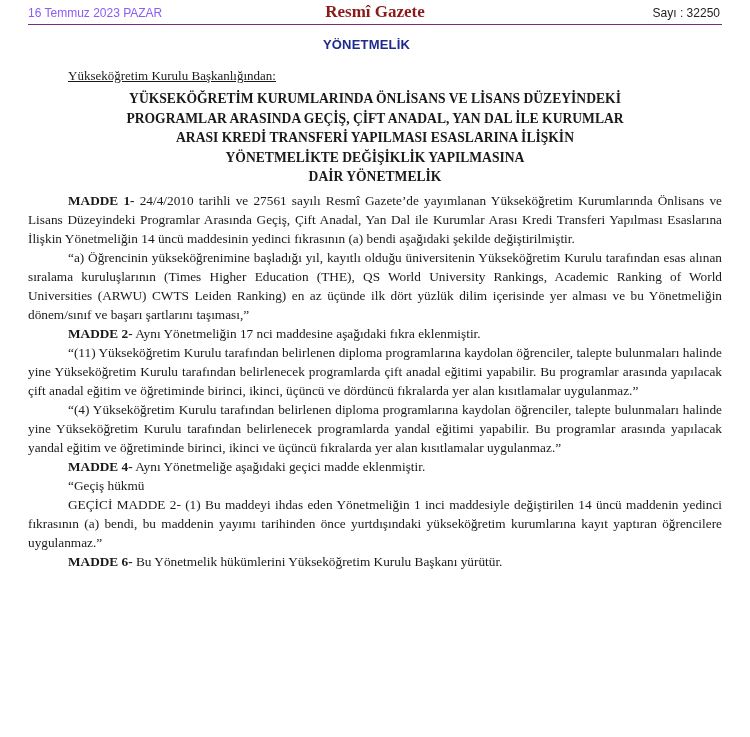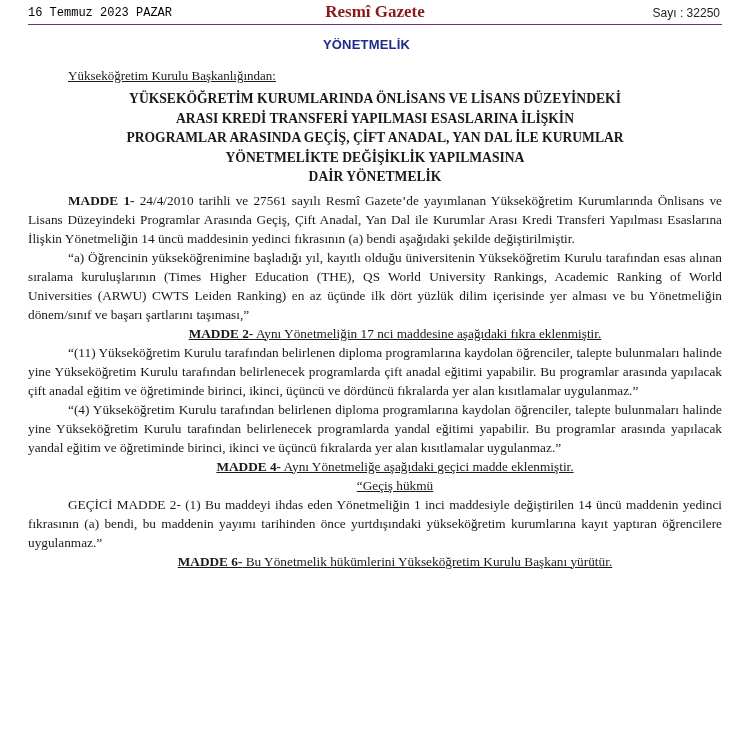--- a/index.html
+++ b/index.html
@@ -3,21 +3,21 @@
 <meta charset="utf-8">
 <style>
   html, body { margin: 0; padding: 0; background: #ffffff; }
   body { width: 750px; height: 737px; overflow: hidden; position: relative; }
   .header {
     position: absolute; left: 28px; right: 28px; top: 0; height: 24px;
     border-bottom: 1px solid #7b2b7b;
   }
   .hdr-date {
     position: absolute; left: 0; top: 6px;
-    font-family: Liberation Mono, monospace; font-size: 12px; color: #000000;
+    font-family: Liberation Sans, sans-serif; font-size: 12px; color: #8b5cf6;
   }
   .hdr-title {
     position: absolute; left: 0; right: 0; top: 2px; text-align: center;
     font-family: "Liberation Serif", serif; font-weight: bold; font-size: 17px; color: #8b1a1a;
   }
   .hdr-issue {
     position: absolute; right: 2px; top: 6px;
     font-family: "Liberation Sans", sans-serif; font-size: 12px; color: #222;
   }
   .section-title {
@@ -30,41 +30,41 @@
     font-family: "Liberation Serif", serif; font-size: 13.3px; color: #1a1a1a; line-height: 19px;
   }
   .issuer { margin: 0 0 4px 40px; text-decoration: underline; font-size: 13px; }
   .reg-title {
     text-align: center; font-weight: bold; font-size: 13.6px; line-height: 19.5px;
     margin: 0 0 4px 0;
   }
   .reg-title div { display: block; }
   p { margin: 0; text-align: justify; text-indent: 40px; }
   p.last { text-align: justify; text-align-last: left; }
-  p.nojust { text-align: center; text-decoration: underline; }
+  p.nojust { text-align: left; }
   .madde { font-weight: bold; }
 </style>
 </head>
 <body>
 
 <div class="header">
   <span class="hdr-date">16 Temmuz 2023 PAZAR</span>
   <span class="hdr-title">Resmî Gazete</span>
   <span class="hdr-issue">Sayı : 32250</span>
 </div>
 
 <div class="section-title">YÖNETMELİK</div>
 
 <div class="doc">
   <div class="issuer">Yükseköğretim Kurulu Başkanlığından:</div>
 
   <div class="reg-title">
     <div>YÜKSEKÖĞRETİM KURUMLARINDA ÖNLİSANS VE LİSANS DÜZEYİNDEKİ</div>
+    <div>PROGRAMLAR ARASINDA GEÇİŞ, ÇİFT ANADAL, YAN DAL İLE KURUMLAR</div>
     <div>ARASI KREDİ TRANSFERİ YAPILMASI ESASLARINA İLİŞKİN</div>
-    <div>PROGRAMLAR ARASINDA GEÇİŞ, ÇİFT ANADAL, YAN DAL İLE KURUMLAR</div>
     <div>YÖNETMELİKTE DEĞİŞİKLİK YAPILMASINA</div>
     <div>DAİR YÖNETMELİK</div>
   </div>
 
   <p class="last"><span class="madde">MADDE 1-</span><span> 24/4/2010 tarihli ve 27561 sayılı Resmî Gazete’de yayımlanan Yükseköğretim Kurumlarında Önlisans ve Lisans Düzeyindeki Programlar Arasında Geçiş, Çift Anadal, Yan Dal ile Kurumlar Arası Kredi Transferi Yapılması Esaslarına İlişkin Yönetmeliğin 14 üncü maddesinin yedinci fıkrasının (a) bendi aşağıdaki şekilde değiştirilmiştir.</span></p>
   <p class="last">“a) Öğrencinin yükseköğrenimine başladığı yıl, kayıtlı olduğu üniversitenin Yükseköğretim Kurulu tarafından esas alınan sıralama kuruluşlarının (Times Higher Education (THE), QS World University Rankings, Academic Ranking of World Universities (ARWU) CWTS Leiden Ranking) en az üçünde ilk dört yüzlük dilim içerisinde yer alması ve bu Yönetmeliğin dönem/sınıf ve başarı şartlarını taşıması,”</p>
 
   <p class="nojust"><span class="madde">MADDE 2-</span><span> Aynı Yönetmeliğin 17 nci maddesine aşağıdaki fıkra eklenmiştir.</span></p>
   <p class="last">“(11) Yükseköğretim Kurulu tarafından belirlenen diploma programlarına kaydolan öğrenciler, talepte bulunmaları halinde yine Yükseköğretim Kurulu tarafından belirlenecek programlarda çift anadal eğitimi yapabilir. Bu programlar arasında yapılacak çift anadal eğitim ve öğretiminde birinci, ikinci, üçüncü ve dördüncü fıkralarda yer alan kısıtlamalar uygulanmaz.”</p>
 

